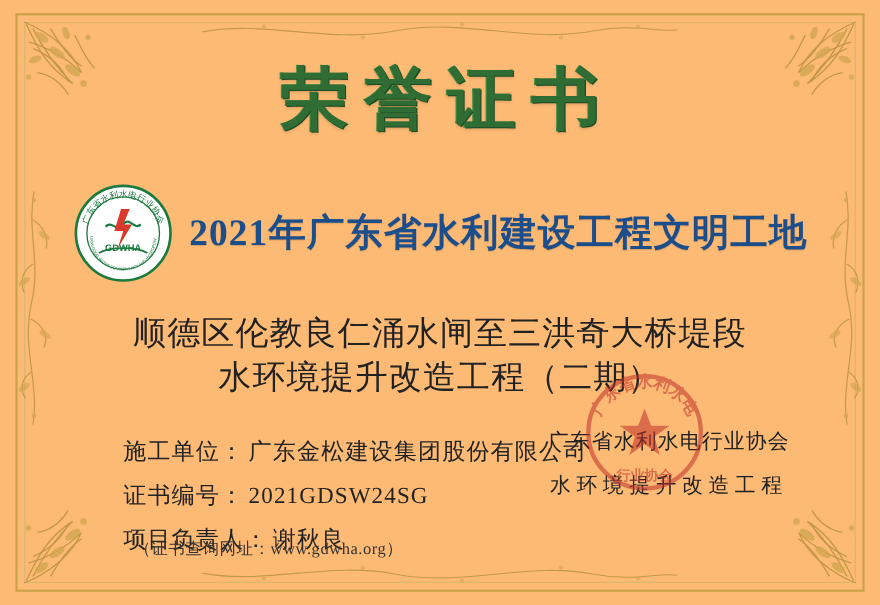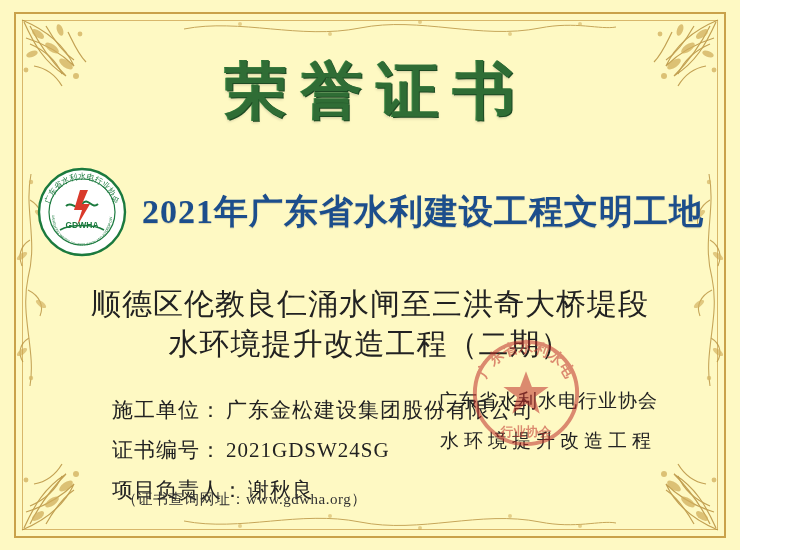--- a/index.html
+++ b/index.html
@@ -2,23 +2,23 @@
 <html><head>
 <meta charset="utf-8">
 <style>
   html, body {
     margin: 0;
     padding: 0;
     background: #ffffff;
   }
   #certificate {
     position: relative;
-    width: 740px;
+    width: 800px;
     height: 550px;
-    background: #fef9c3;
+    background: #fdba74;
     overflow: hidden;
     font-family: "Liberation Serif", serif;
   }
   
   .border-outer {
     position: absolute;
     left: 14px; top: 12px; right: 14px; bottom: 12px;
     border: 2px solid #c9a24a;
     box-sizing: border-box;
   }

